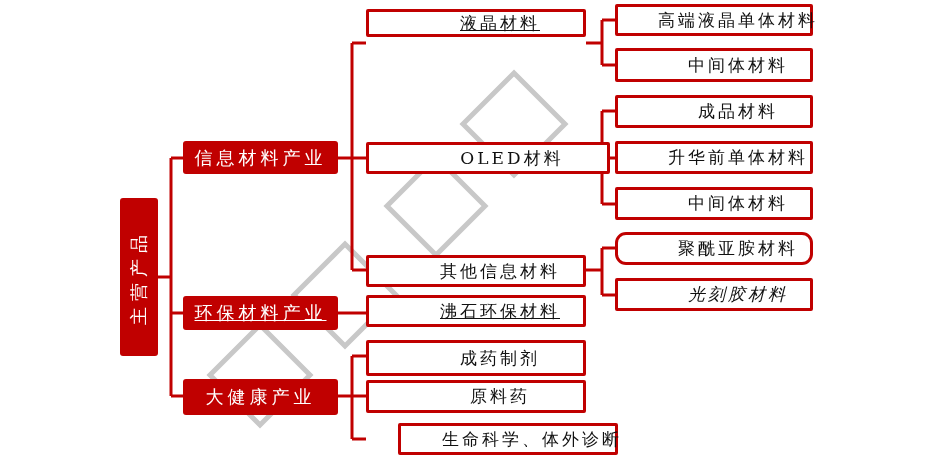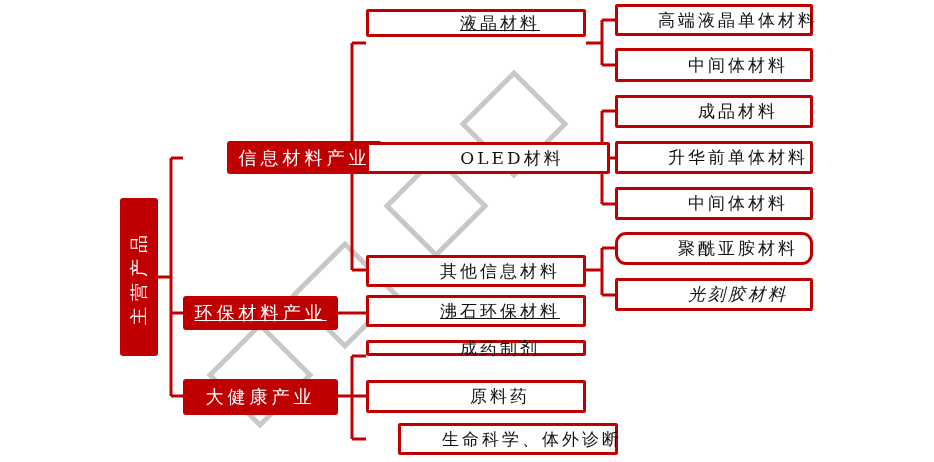--- a/index.html
+++ b/index.html
@@ -64,21 +64,21 @@
     <line x1="602" y1="248" x2="602" y2="295"></line>
     <line x1="602" y1="248" x2="615" y2="248"></line>
     <line x1="602" y1="295" x2="615" y2="295"></line>
   </g>
 </svg>
 
 <div class="box root" style="left:120px; top:198px; width:38px; height:158px;">
   <span class="root-text">主营产品</span>
 </div>
 
-<div class="box l1" style="left:183px; top:141px; width:155px; height:33px;margin-left:44px;">
+<div class="box l1" style="left:183px; top:141px; width:155px; height:33px;">
   <span>信息材料产业</span>
 </div>
 <div class="box l1" style="left:183px; top:296px; width:155px; height:34px;text-decoration:underline;">
   <span>环保材料产业</span>
 </div>
 <div class="box l1" style="left:183px; top:379px; width:155px; height:36px;">
   <span>大健康产业</span>
 </div>
 
 <div class="box l2" style="left:366px; top:9px; width:220px; height:28px;text-decoration:underline;">
@@ -86,21 +86,21 @@
 </div>
 <div class="box l2" style="left:366px; top:142px; width:244px; height:32px;">
   <span>OLED材料</span>
 </div>
 <div class="box l2" style="left:366px; top:255px; width:220px; height:32px;">
   <span>其他信息材料</span>
 </div>
 <div class="box l2" style="left:366px; top:295px; width:220px; height:32px;text-decoration:underline;">
   <span>沸石环保材料</span>
 </div>
-<div class="box l2" style="left:366px; top:340px; width:220px; height:16px;">
+<div class="box l2" style="left:366px; top:340px; width:220px; height:36px;">
   <span>成药制剂</span>
 </div>
 <div class="box l2" style="left:366px; top:380px; width:220px; height:33px;">
   <span>原料药</span>
 </div>
 <div class="box l2" style="left:366px; top:423px; width:220px; height:32px;margin-left:32px;">
   <span>生命科学、体外诊断</span>
 </div>
 
 <div class="box l3" style="left:615px; top:4px; width:198px; height:32px;">

